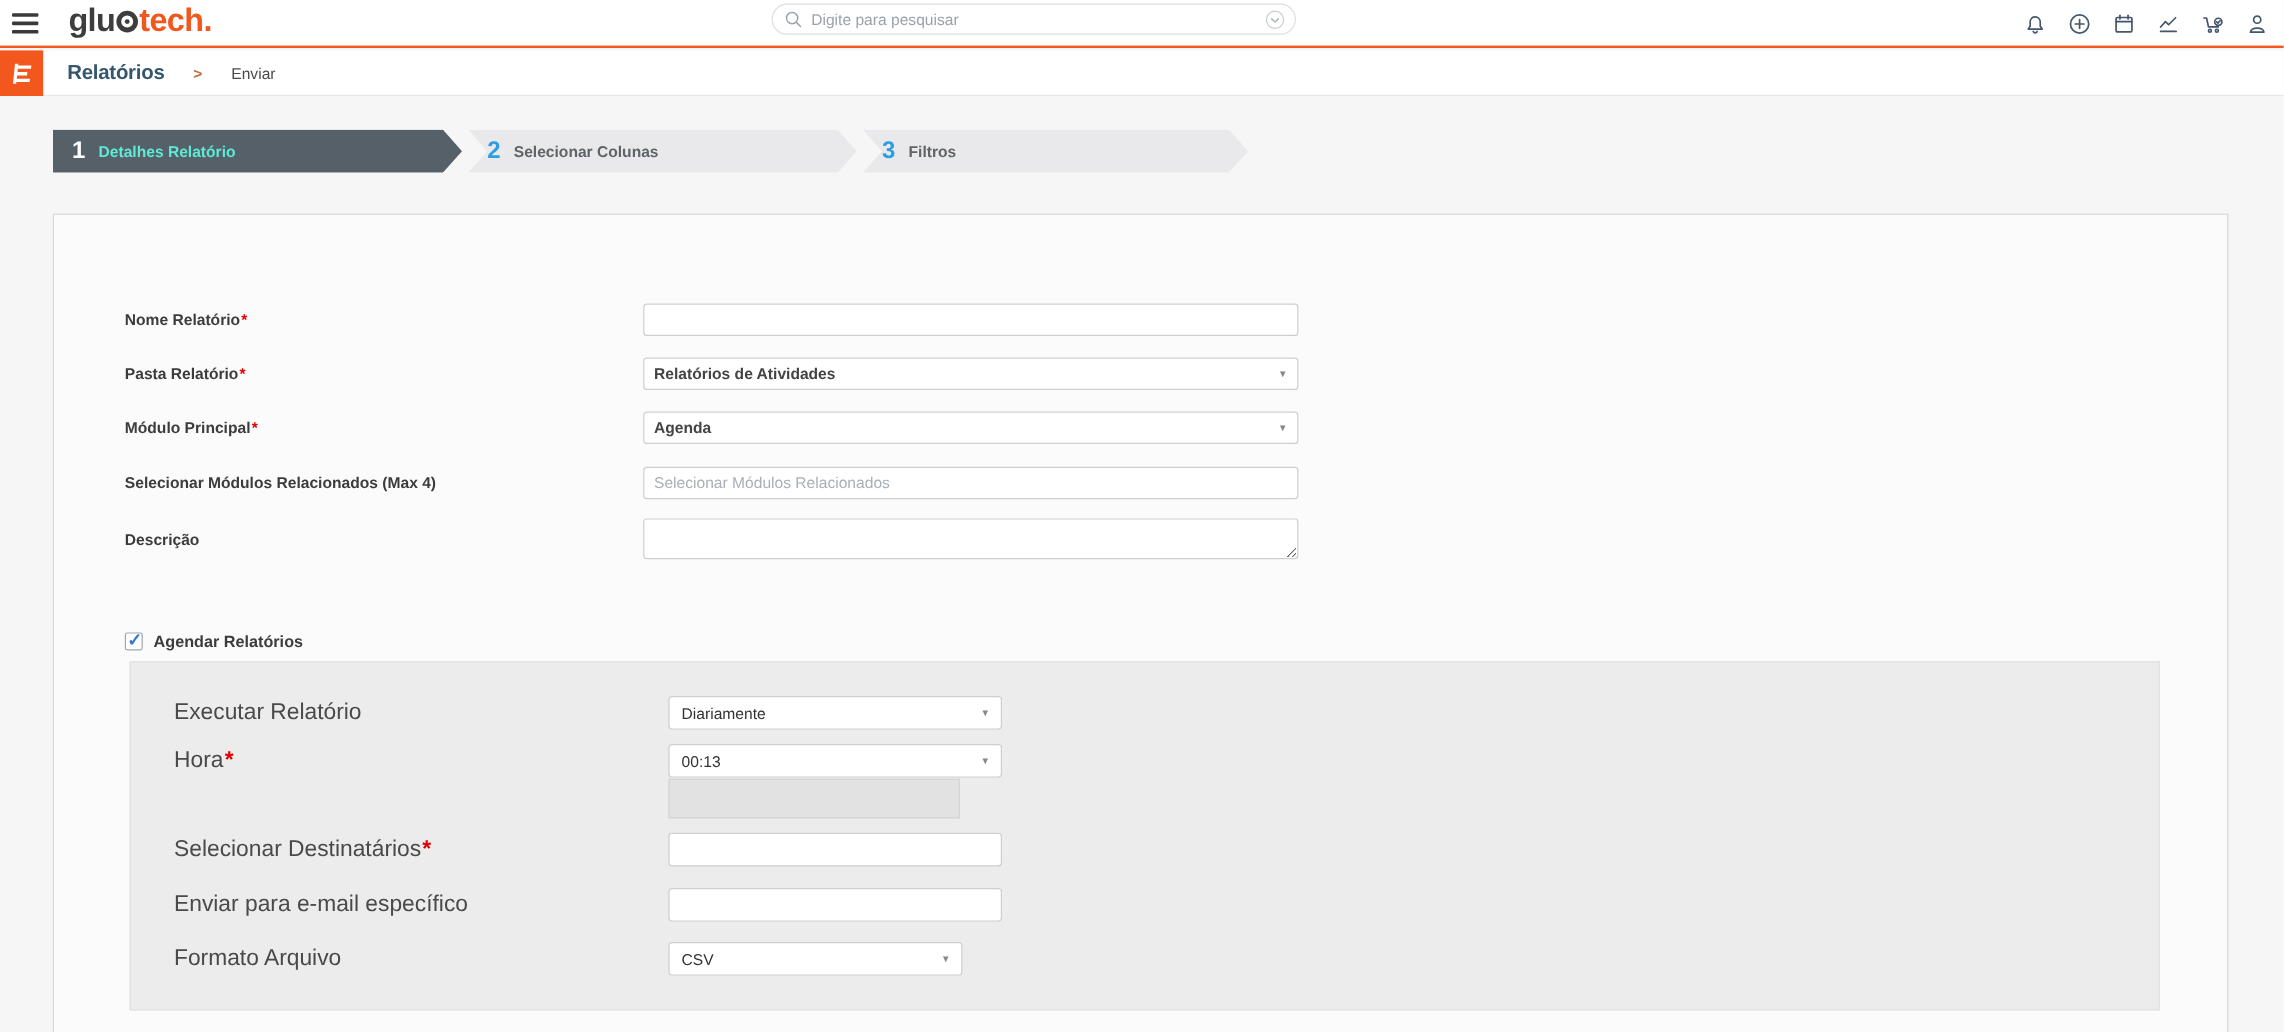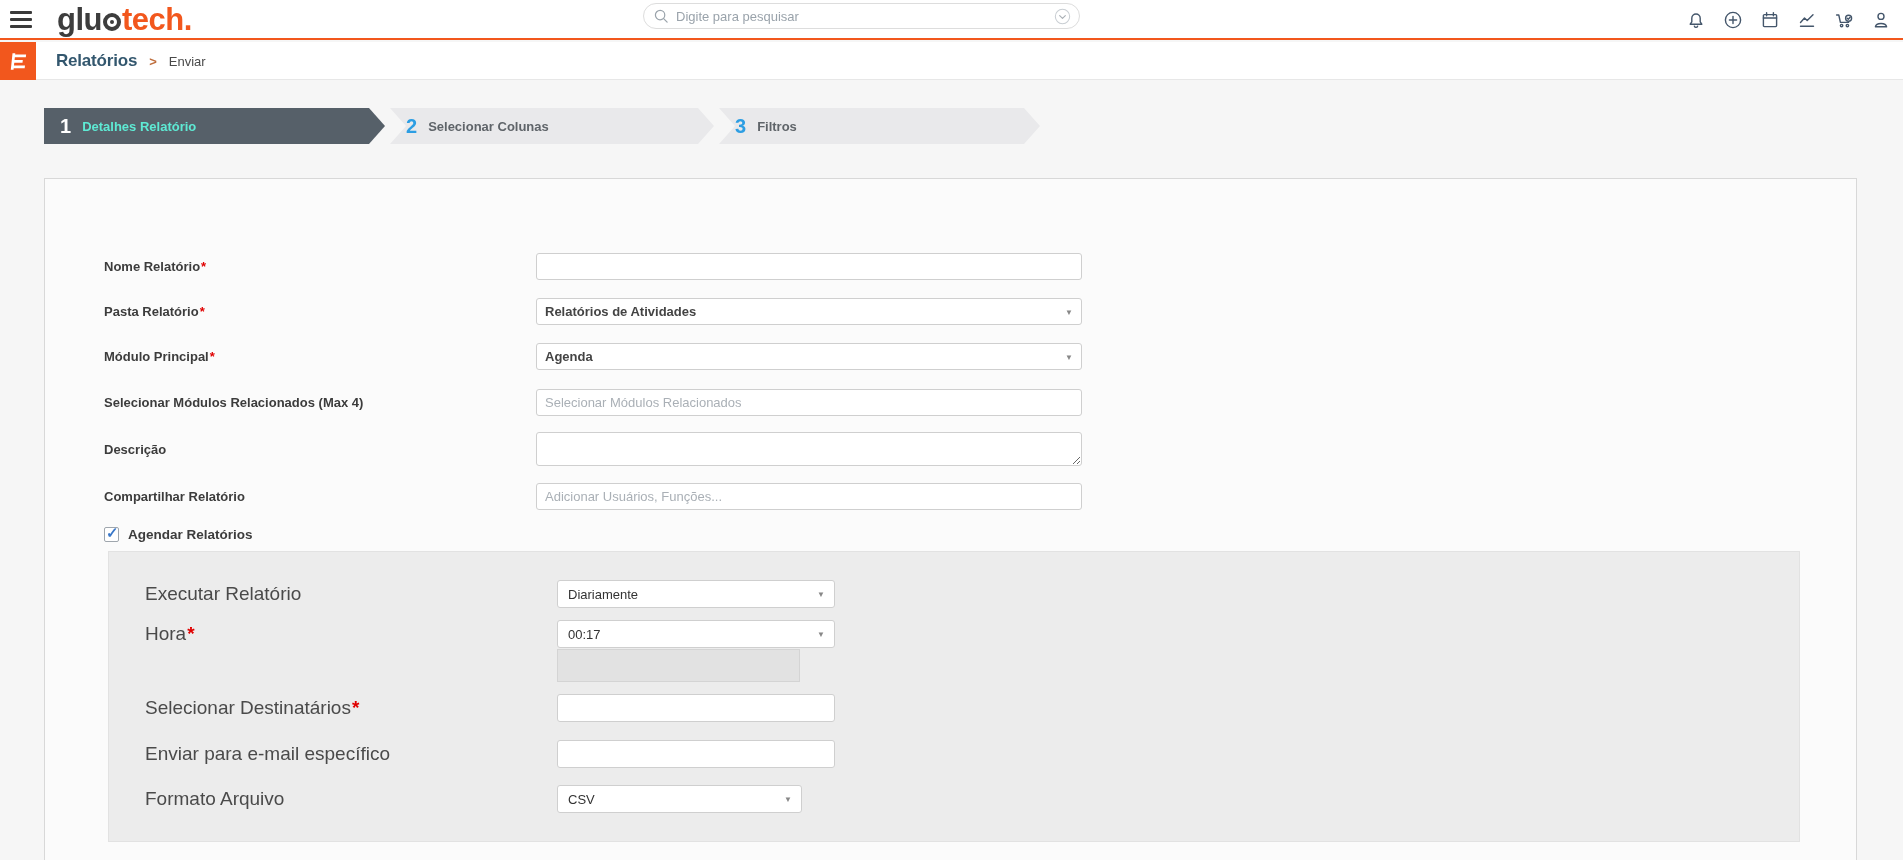--- a/index.html
+++ b/index.html
@@ -3,40 +3,40 @@
 <meta charset="utf-8">
 <style>
   * { margin:0; padding:0; box-sizing:border-box; }
   html,body { width:1903px; height:860px; overflow:hidden; }
   body { font-family:"Liberation Sans", sans-serif; background:#f6f6f6; color:#3c3c3c; font-size:13px; }
 
   
   .topbar { position:absolute; left:0; top:0; width:100%; height:40px; background:#fff; border-bottom:2px solid #f2571d; z-index:5; }
   .hamburger { position:absolute; left:10px; top:11px; width:24px; height:18px; cursor:pointer; }
   .hamburger span { display:block; width:22px; height:2.5px; background:#3a3a3a; margin-bottom:4.5px; border-radius:1px; }
-  .logo { position:absolute; left:57px; top:2px; font-size:31px; font-weight:bold; letter-spacing:-0.5px; white-space:nowrap; }
+  .logo { position:absolute; left:57px; top:2px; font-size:27px; font-weight:bold; letter-spacing:-0.5px; white-space:nowrap; }
   .logo .lg-dark { color:#3d3d3d; }
   .logo .lg-orange { color:#f2571d; }
   .logo-o { position:relative; display:inline-block; width:18px; height:18px; vertical-align:-1px; margin:0 1px; }
   .logo-o::before { content:""; position:absolute; inset:0; border:4.5px solid #3d3d3d; border-radius:50%; }
   .logo-o::after { content:""; position:absolute; left:6.7px; top:6.7px; width:4.5px; height:4.5px; background:#3d3d3d; border-radius:50%; }
 
   .searchwrap { position:absolute; left:643px; top:3px; width:437px; height:26px; background:#fff; border:1px solid #ddd; border-radius:14px; display:flex; align-items:center; padding:0 8px 0 10px; }
   .searchwrap svg { flex:none; }
   .searchwrap input { flex:1; border:none; outline:none; background:transparent; font-family:"Liberation Sans",sans-serif; font-size:13px; color:#555; margin-left:7px; }
   .searchwrap input::placeholder { color:#9aa3ab; }
 
   .top-icons { position:absolute; right:12px; top:10px; display:flex; gap:17px; align-items:center; }
   .top-icons .ticon { width:20px; height:20px; cursor:pointer; }
   .top-icons svg { stroke:#44566b; fill:none; stroke-width:1.4; stroke-linecap:round; stroke-linejoin:round; }
 
   
   .crumbbar { position:absolute; left:0; top:42px; width:100%; height:38px; background:#fff; border-bottom:1px solid #e7e7e7; z-index:4; }
   .module-icon { position:absolute; left:0; top:0; width:36px; height:38px; background:#f2571d; display:flex; align-items:center; justify-content:center; }
-  .crumb { position:absolute; left:56px; top:0; height:38px; display:flex; align-items:center; gap:12px; }
+  .crumb { position:absolute; left:56px; top:0; height:38px; display:flex; align-items:center; gap:24px; }
   .crumb .c-module { font-size:17px; font-weight:bold; color:#33576e; letter-spacing:-0.2px; }
   .crumb .c-sep { font-size:13px; font-weight:bold; color:#bf6e3d; }
   .crumb .c-page { font-size:13px; color:#4a4a4a; }
 
   
   .wizard { position:absolute; left:44px; top:108px; height:36px; display:flex; gap:5px; }
   .wstep { height:36px; display:flex; align-items:center; padding-left:16px; gap:11px; background:#e9e9eb; clip-path:polygon(0 0, calc(100% - 16px) 0, 100% 50%, calc(100% - 16px) 100%, 0 100%, 16px 50%); cursor:pointer; }
   .wstep.first { clip-path:polygon(0 0, calc(100% - 16px) 0, 100% 50%, calc(100% - 16px) 100%, 0 100%); }
   .wstep.active { background:#566069; }
   .wnum { font-size:20px; font-weight:bold; color:#2d9ee3; }
@@ -204,44 +204,40 @@
   <div class="frow" style="top:210px">
     <div class="flabel"><span>Selecionar Módulos Relacionados (Max 4)</span></div>
     <input class="tinput" type="text" placeholder="Selecionar Módulos Relacionados" style="">
   </div>
 
   <div class="frow" style="top:253px">
     <div class="flabel"><span>Descrição</span></div>
     <textarea class="tinput" style=""></textarea>
   </div>
 
-  <div class="frow" style="top:304px">
-    <div class="flabel"><span>Compartilhar Relatório</span></div>
-    <input class="tinput" type="text" placeholder="Adicionar Usuários, Funções..." style="">
-  </div>
 
   <div class="chkrow" style="top:348px">
     <div class="chkbox"></div>
     <span class="chklabel">Agendar Relatórios</span>
   </div>
 
   <div class="subpanel">
 
     <div class="srow" style="top:28px">
       <div class="slabel"><span>Executar Relatório</span></div>
       <div class="sselect">
         <span>Diariamente</span>
         <span class="arrow">▼</span>
       </div>
     </div>
 
     <div class="srow" style="top:68px">
       <div class="slabel"><span>Hora</span><span class="req">*</span></div>
       <div class="sselect">
-        <span>00:17</span>
+        <span>00:13</span>
         <span class="arrow">▼</span>
       </div>
     </div>
 
     <div class="disabled-box"></div>
 
     <div class="srow" style="top:142px">
       <div class="slabel"><span>Selecionar Destinatários</span><span class="req">*</span></div>
       <input class="sinput" type="text" value="" style="">
     </div>

